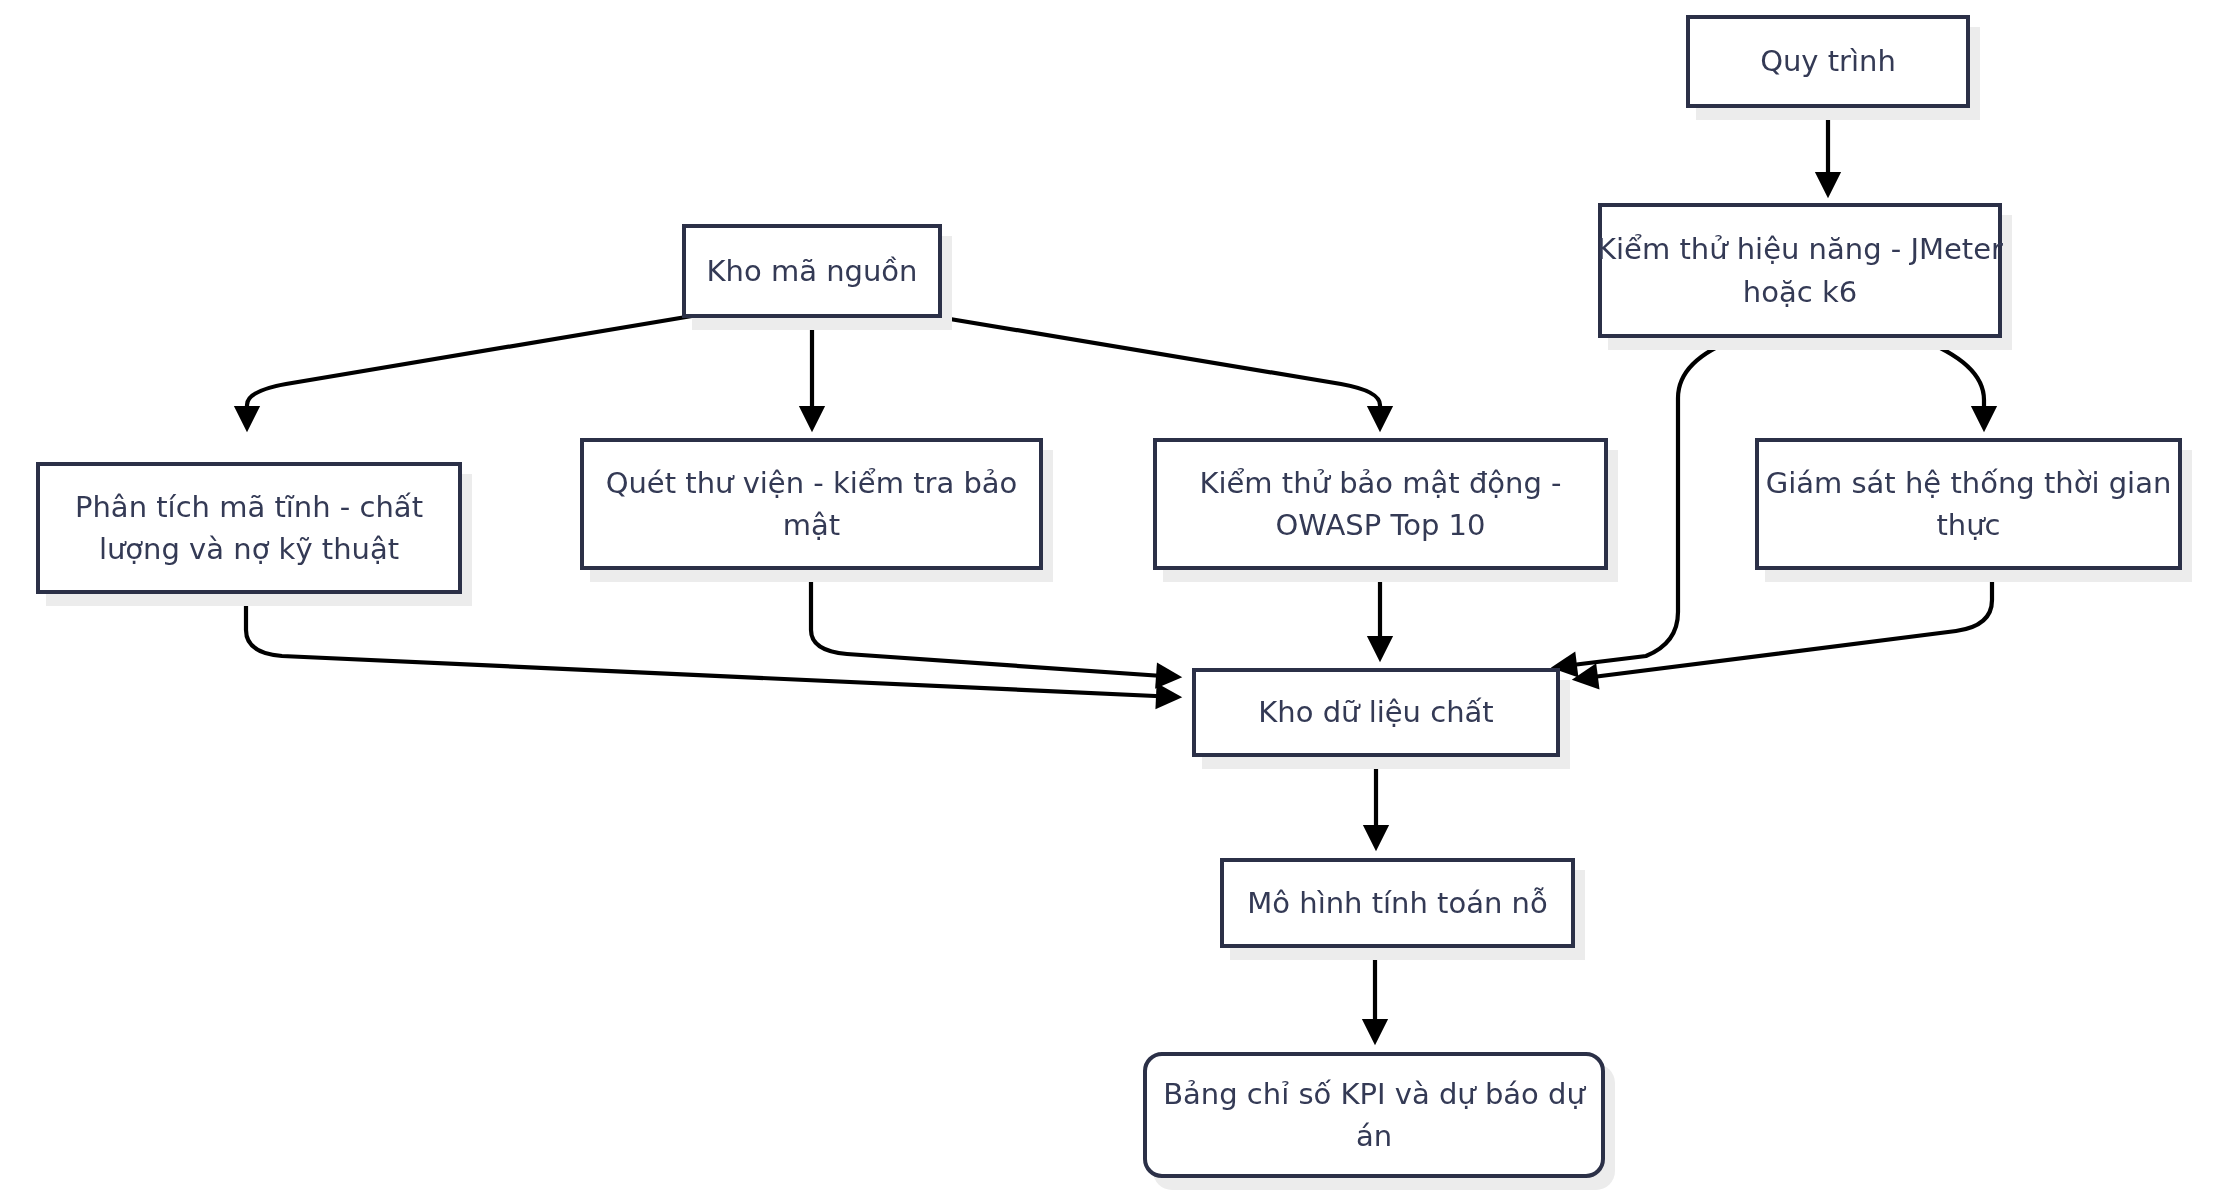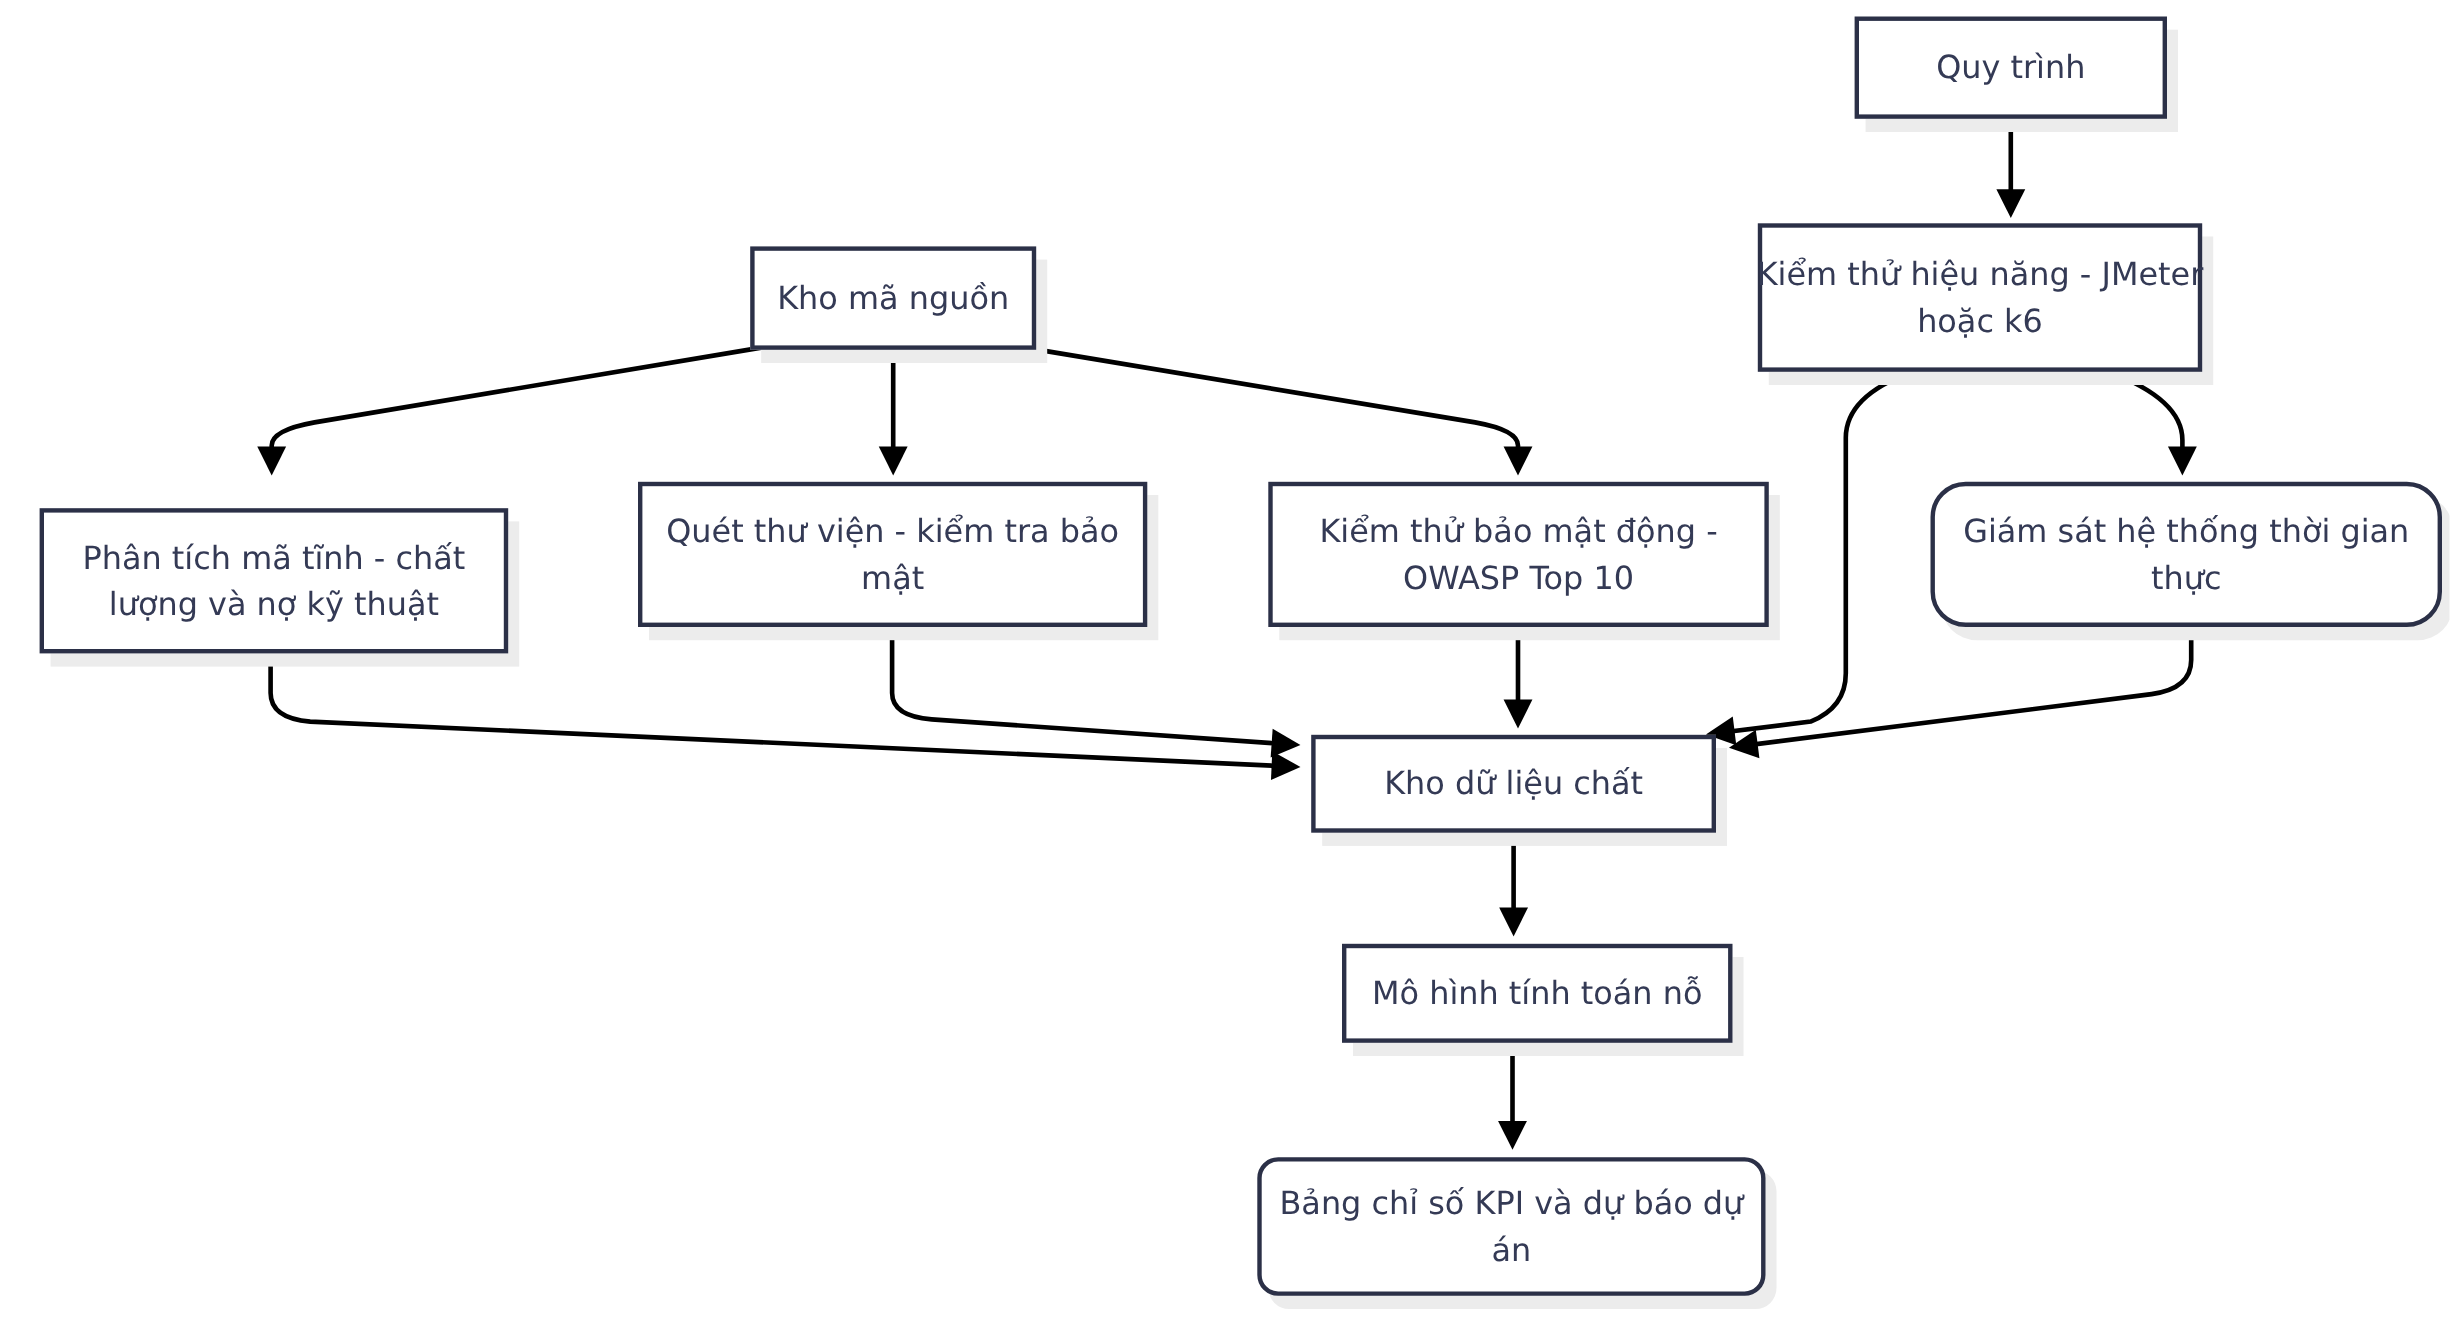--- a/index.html
+++ b/index.html
@@ -94,21 +94,21 @@
   <div class="node" style="left:580px;top:438px;width:463px;height:132px;">
     <span>Quét thư viện - kiểm tra bảo</span>
     <span>mật</span>
   </div>
 
   <div class="node" style="left:1153px;top:438px;width:455px;height:132px;">
     <span>Kiểm thử bảo mật động -</span>
     <span>OWASP Top 10</span>
   </div>
 
-  <div class="node" style="left:1755px;top:438px;width:465px;height:132px;border-radius:32px;">
+  <div class="node" style="left:1755px;top:438px;width:427px;height:132px;">
     <span>Giám sát hệ thống thời gian</span>
     <span>thực</span>
   </div>
 
   <div class="node" style="left:1192px;top:668px;width:368px;height:89px;">
     <span>Kho dữ liệu chất</span>
   </div>
 
   <div class="node" style="left:1220px;top:858px;width:355px;height:90px;">
     <span>Mô hình tính toán nỗ</span>

